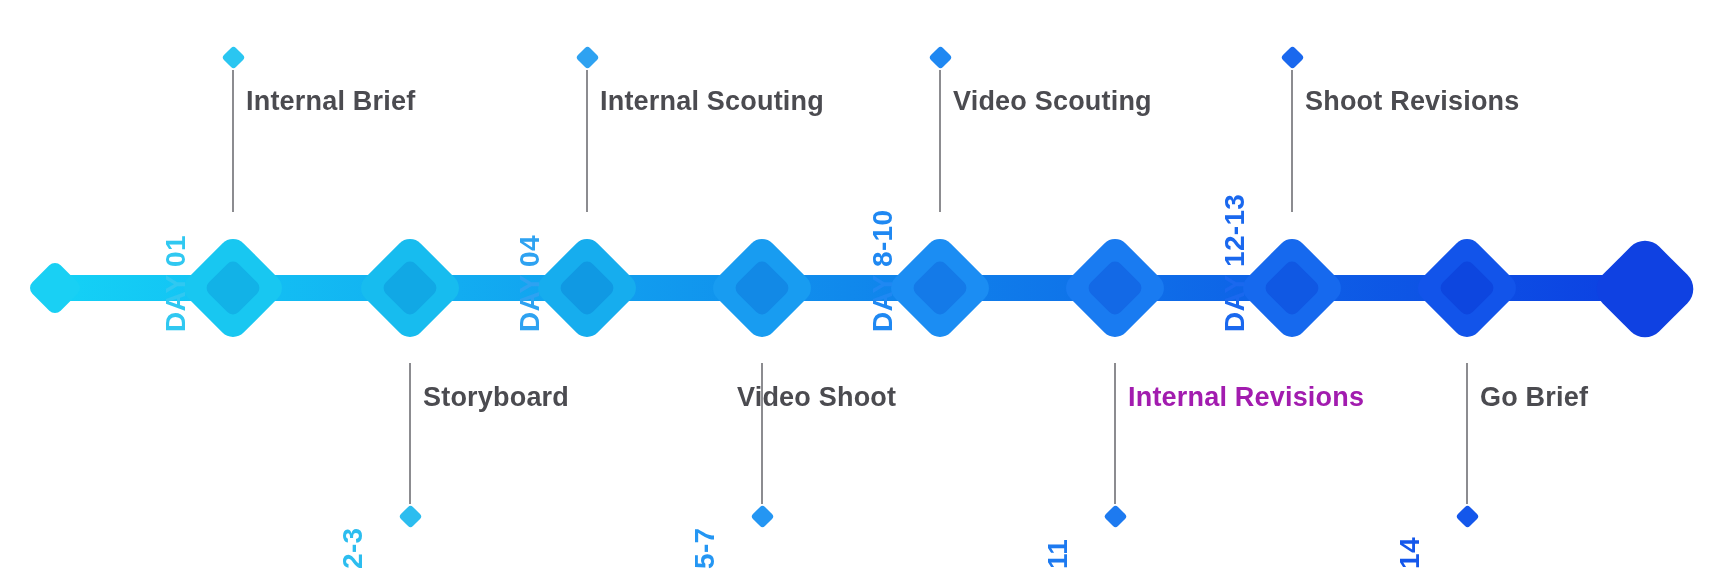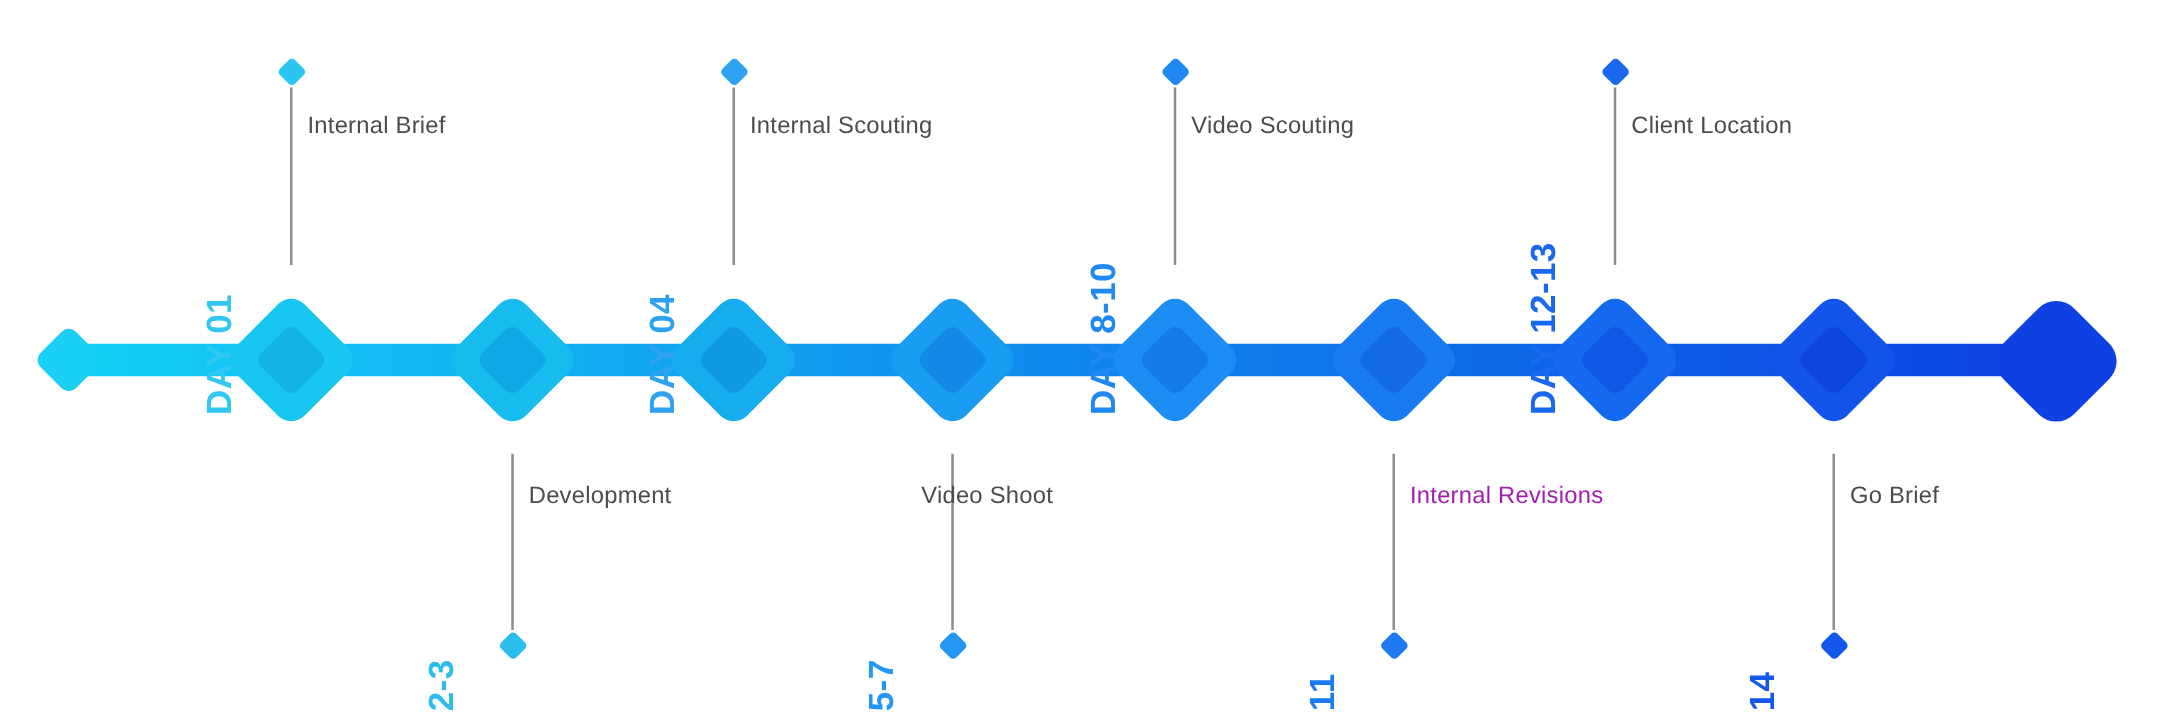--- a/index.html
+++ b/index.html
@@ -32,22 +32,22 @@
     font-size: 28px;
     font-weight: 700;
     white-space: nowrap;
     text-align: left;
     transform: rotate(-90deg);
     transform-origin: 100% 100%;
     letter-spacing: 0.3px;
   }
   .title {
     position: absolute;
-    font-size: 19px;
-    font-weight: 400;
+    font-size: 27px;
+    font-weight: 700;
     line-height: 32px;
     white-space: nowrap;
     letter-spacing: 0.2px;
   }
 </style>
 </head>
 <body>
 
 <div class="stage" id="stage">
   <div class="bar" id="timeline-bar" style="background: linear-gradient(90deg, rgb(20, 210, 246), rgb(12, 63, 226));"></div>
@@ -78,21 +78,21 @@
         <div class="day-label" style="left: 53px; top: 158px; color: rgb(48, 200, 241);">DAY 01</div>
         <div class="title" style="left: 246px; top: 85px; color: rgb(75, 75, 80);">
           <div>Internal Brief</div>
         </div>
       </div>
       <div>
         <div class="diamond" style="left: 401.5px; top: 507.5px; width: 17px; height: 17px; border-radius: 3.5px; background: rgb(44, 189, 239);"></div>
         <div class="leader-line" style="left: 408.75px; top: 363px; height: 141px; background: rgb(140, 140, 144);"></div>
         <div class="day-label" style="left: 230px; top: 460px; color: rgb(44, 189, 239);">DAY 2-3</div>
         <div class="title" style="left: 423px; top: 381px; color: rgb(75, 75, 80);">
-          <div>Development</div>
+          <div>Storyboard</div>
         </div>
       </div>
       <div>
         <div class="diamond" style="left: 578.5px; top: 48.5px; width: 17px; height: 17px; border-radius: 3.5px; background: rgb(46, 162, 241);"></div>
         <div class="leader-line" style="left: 585.75px; top: 70px; height: 142px; background: rgb(140, 140, 144);"></div>
         <div class="day-label" style="left: 407px; top: 158px; color: rgb(46, 162, 241);">DAY 04</div>
         <div class="title" style="left: 600px; top: 85px; color: rgb(75, 75, 80);">
           <div>Internal Scouting</div>
         </div>
       </div>
@@ -118,21 +118,21 @@
         <div class="day-label" style="left: 935px; top: 460px; color: rgb(29, 122, 240);">DAY 11</div>
         <div class="title" style="left: 1128px; top: 381px; color: #a21caf; text-align: right;">
           <div>Internal Revisions</div>
         </div>
       </div>
       <div>
         <div class="diamond" style="left: 1283.5px; top: 48.5px; width: 17px; height: 17px; border-radius: 3.5px; background: rgb(26, 104, 238);"></div>
         <div class="leader-line" style="left: 1290.75px; top: 70px; height: 142px; background: rgb(140, 140, 144);"></div>
         <div class="day-label" style="left: 1112px; top: 158px; color: rgb(26, 104, 238);">DAY 12-13</div>
         <div class="title" style="left: 1305px; top: 85px; color: rgb(75, 75, 80);">
-          <div>Client Location</div>
+          <div>Shoot Revisions</div>
         </div>
       </div>
       <div>
         <div class="diamond" style="left: 1458.5px; top: 507.5px; width: 17px; height: 17px; border-radius: 3.5px; background: rgb(20, 87, 235);"></div>
         <div class="leader-line" style="left: 1465.75px; top: 363px; height: 141px; background: rgb(140, 140, 144);"></div>
         <div class="day-label" style="left: 1287px; top: 460px; color: rgb(20, 87, 235);">DAY 14</div>
         <div class="title" style="left: 1480px; top: 381px; color: rgb(75, 75, 80);">
           <div>Go Brief</div>
         </div>
       </div>

